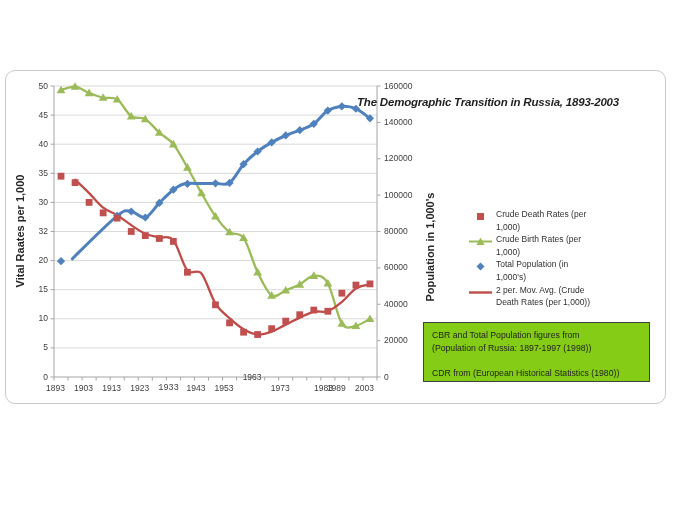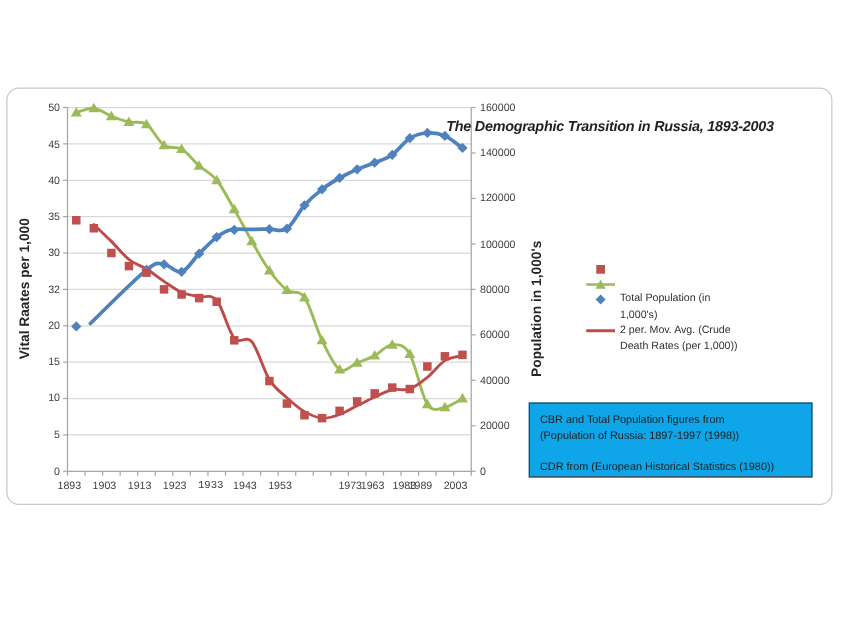--- a/index.html
+++ b/index.html
@@ -25,21 +25,21 @@
   .tick-label{position:absolute;font-size:8.5px;color:#404040;line-height:11px;}
   .tick-label.yl{width:30px;text-align:right;}
   .tick-label.yr{width:40px;text-align:left;}
   .tick-label.x{width:30px;}
   .legend{position:absolute;left:468px;top:208px;width:150px;}
   .lg-item{display:flex;align-items:flex-start;margin-bottom:0px;cursor:default;}
   .lg-marker{width:28px;flex:0 0 28px;height:12px;position:relative;top:1px;}
   .lg-label{font-size:8.5px;line-height:12.6px;color:#303030;width:104px;}
   .note-box{
     position:absolute;left:423px;top:322px;width:217px;height:52px;
-    border:1px solid #404040;background:#0ea5e9;padding:6px 0 0 8px;
+    border:1px solid #404040;background:#84cc16;padding:6px 0 0 8px;
     font-size:8.7px;line-height:12.5px;color:#1f1f1f;
   }
   .note-line{white-space:nowrap;}
   .note-line.blank{height:12.5px;}
 </style>
 </head>
 <body>
 
 <div class="slide">
 
@@ -202,38 +202,40 @@
       <div class="tick-label yr" style="left: 384px; top: 80.5px;">160000</div>
     </div>
   <div id="xTicks">
       <div class="tick-label x" style="left: 46.0217px; top: 383px;">1893</div>
       <div class="tick-label x" style="left: 74.1087px; top: 383px;">1903</div>
       <div class="tick-label x" style="left: 102.196px; top: 383px;">1913</div>
       <div class="tick-label x" style="left: 130.283px; top: 383px;">1923</div>
       <div class="tick-label x" style="left: 158.37px; top: 383px; font-family: Liberation Mono, monospace;">1933</div>
       <div class="tick-label x" style="left: 186.457px; top: 383px;">1943</div>
       <div class="tick-label x" style="left: 214.543px; top: 383px;">1953</div>
-      <div class="tick-label x" style="left: 242.63px; top: 383px; margin-left: 46px;">1963</div>
+      <div class="tick-label x" style="left: 242.63px; top: 372px;">1963</div>
       <div class="tick-label x" style="left: 270.717px; top: 383px;">1973</div>
       <div class="tick-label x" style="left: 314px; top: 383px;">1983</div>
       <div class="tick-label x" style="left: 326.891px; top: 383px;">1989</div>
       <div class="tick-label x" style="left: 354.978px; top: 383px;">2003</div>
     </div>
 
   <div class="legend">
     <div class="lg-item">
       <span class="lg-marker"><svg width="28" height="12" viewBox="0 0 28 12">
             <rect x="9" y="2" width="7" height="7" fill="#C0504D"></rect>
           </svg></span>
+      <span class="lg-label">Crude Death Rates (per 1,000)</span>
     </div>
     <div class="lg-item">
       <span class="lg-marker"><svg width="28" height="12" viewBox="0 0 28 12">
             <line x1="1" y1="5.5" x2="24" y2="5.5" stroke="#9BBB59" stroke-width="2"></line>
             <polygon points="12.5,1.5 8.5,9 16.5,9" fill="#9BBB59"></polygon>
           </svg></span>
+      <span class="lg-label">Crude Birth Rates (per 1,000)</span>
     </div>
     <div class="lg-item">
       <span class="lg-marker"><svg width="28" height="12" viewBox="0 0 28 12">
             <polygon points="12.5,1.5 16.5,5.5 12.5,9.5 8.5,5.5" fill="#4F81BD"></polygon>
           </svg></span>
       <span class="lg-label">Total Population (in 1,000's)</span>
     </div>
     <div class="lg-item">
       <span class="lg-marker"><svg width="28" height="12" viewBox="0 0 28 12">
             <line x1="1" y1="5.5" x2="24" y2="5.5" stroke="#BE4B48" stroke-width="2.4"></line>

